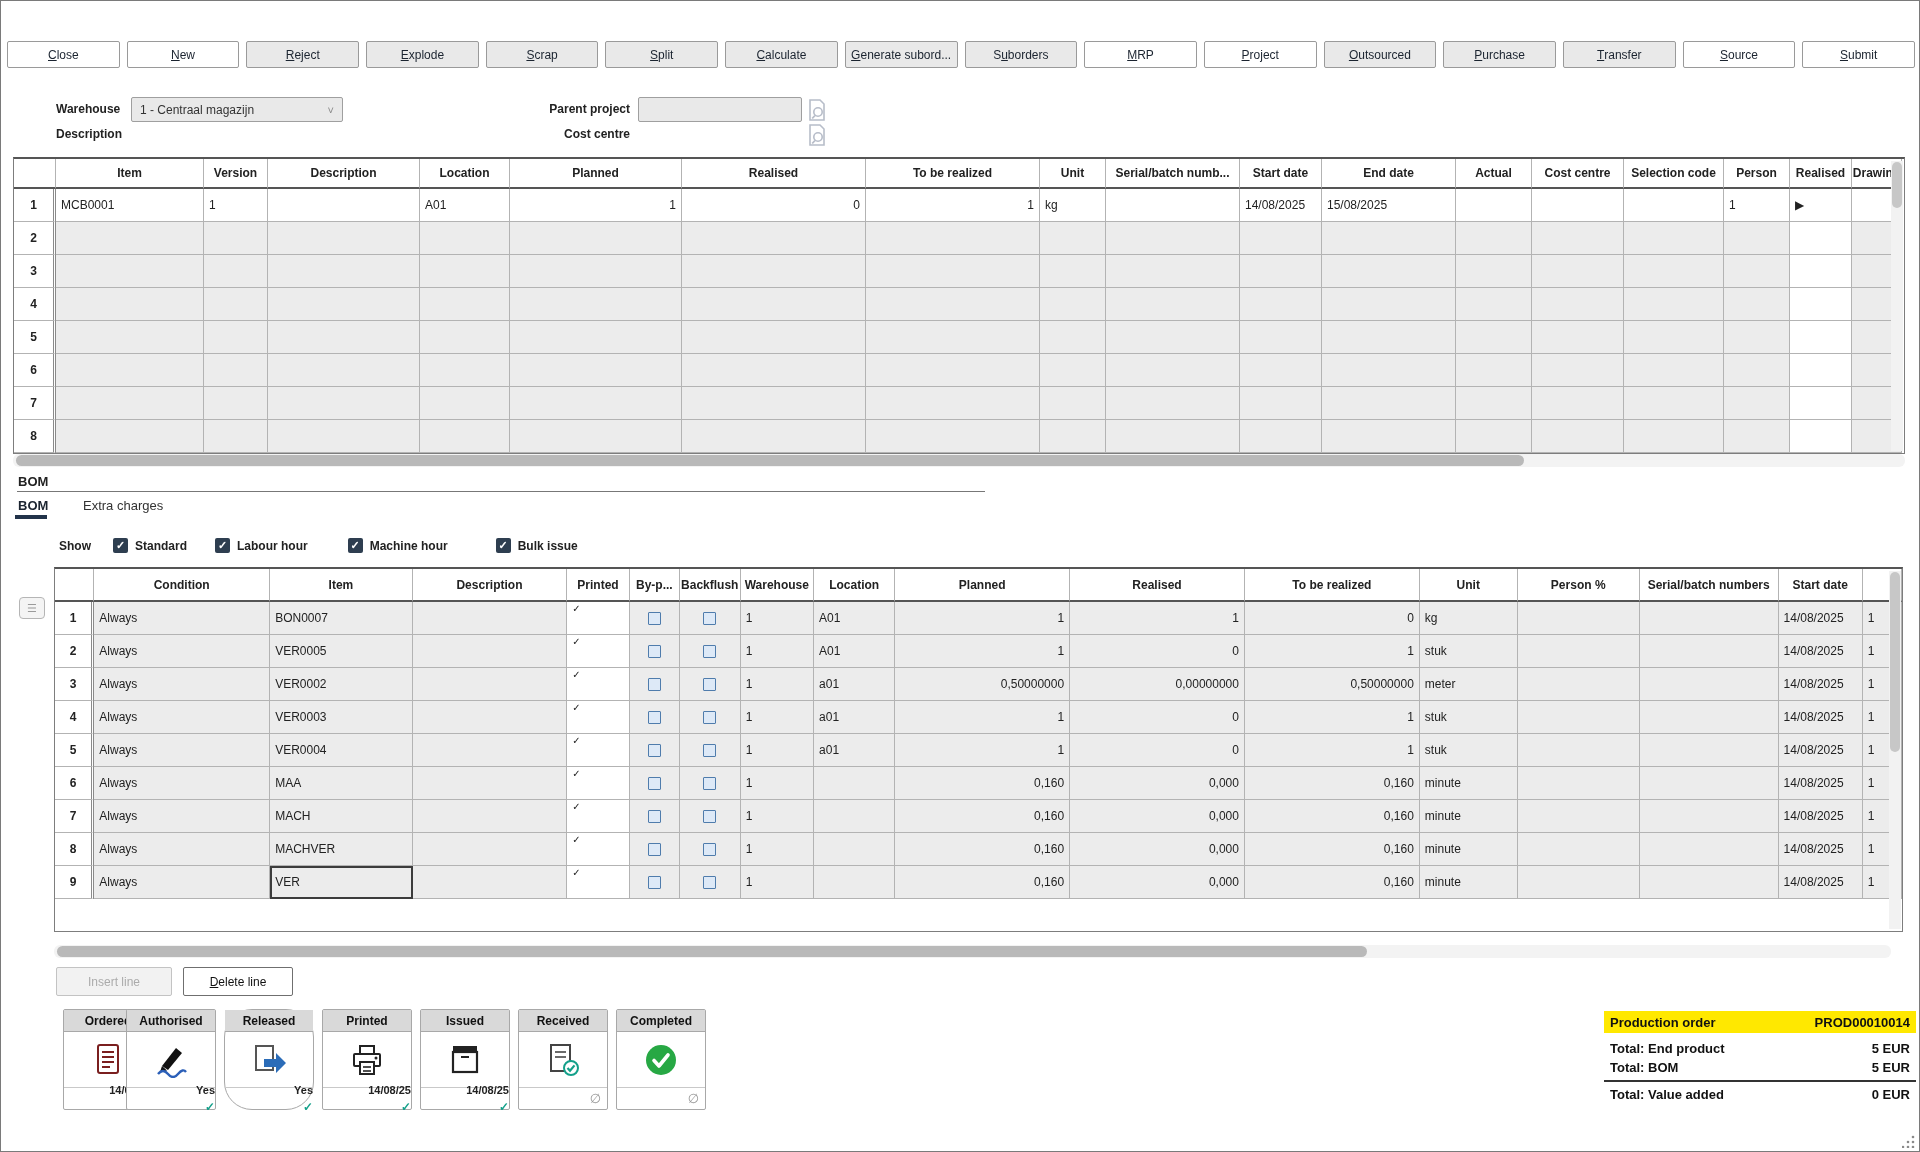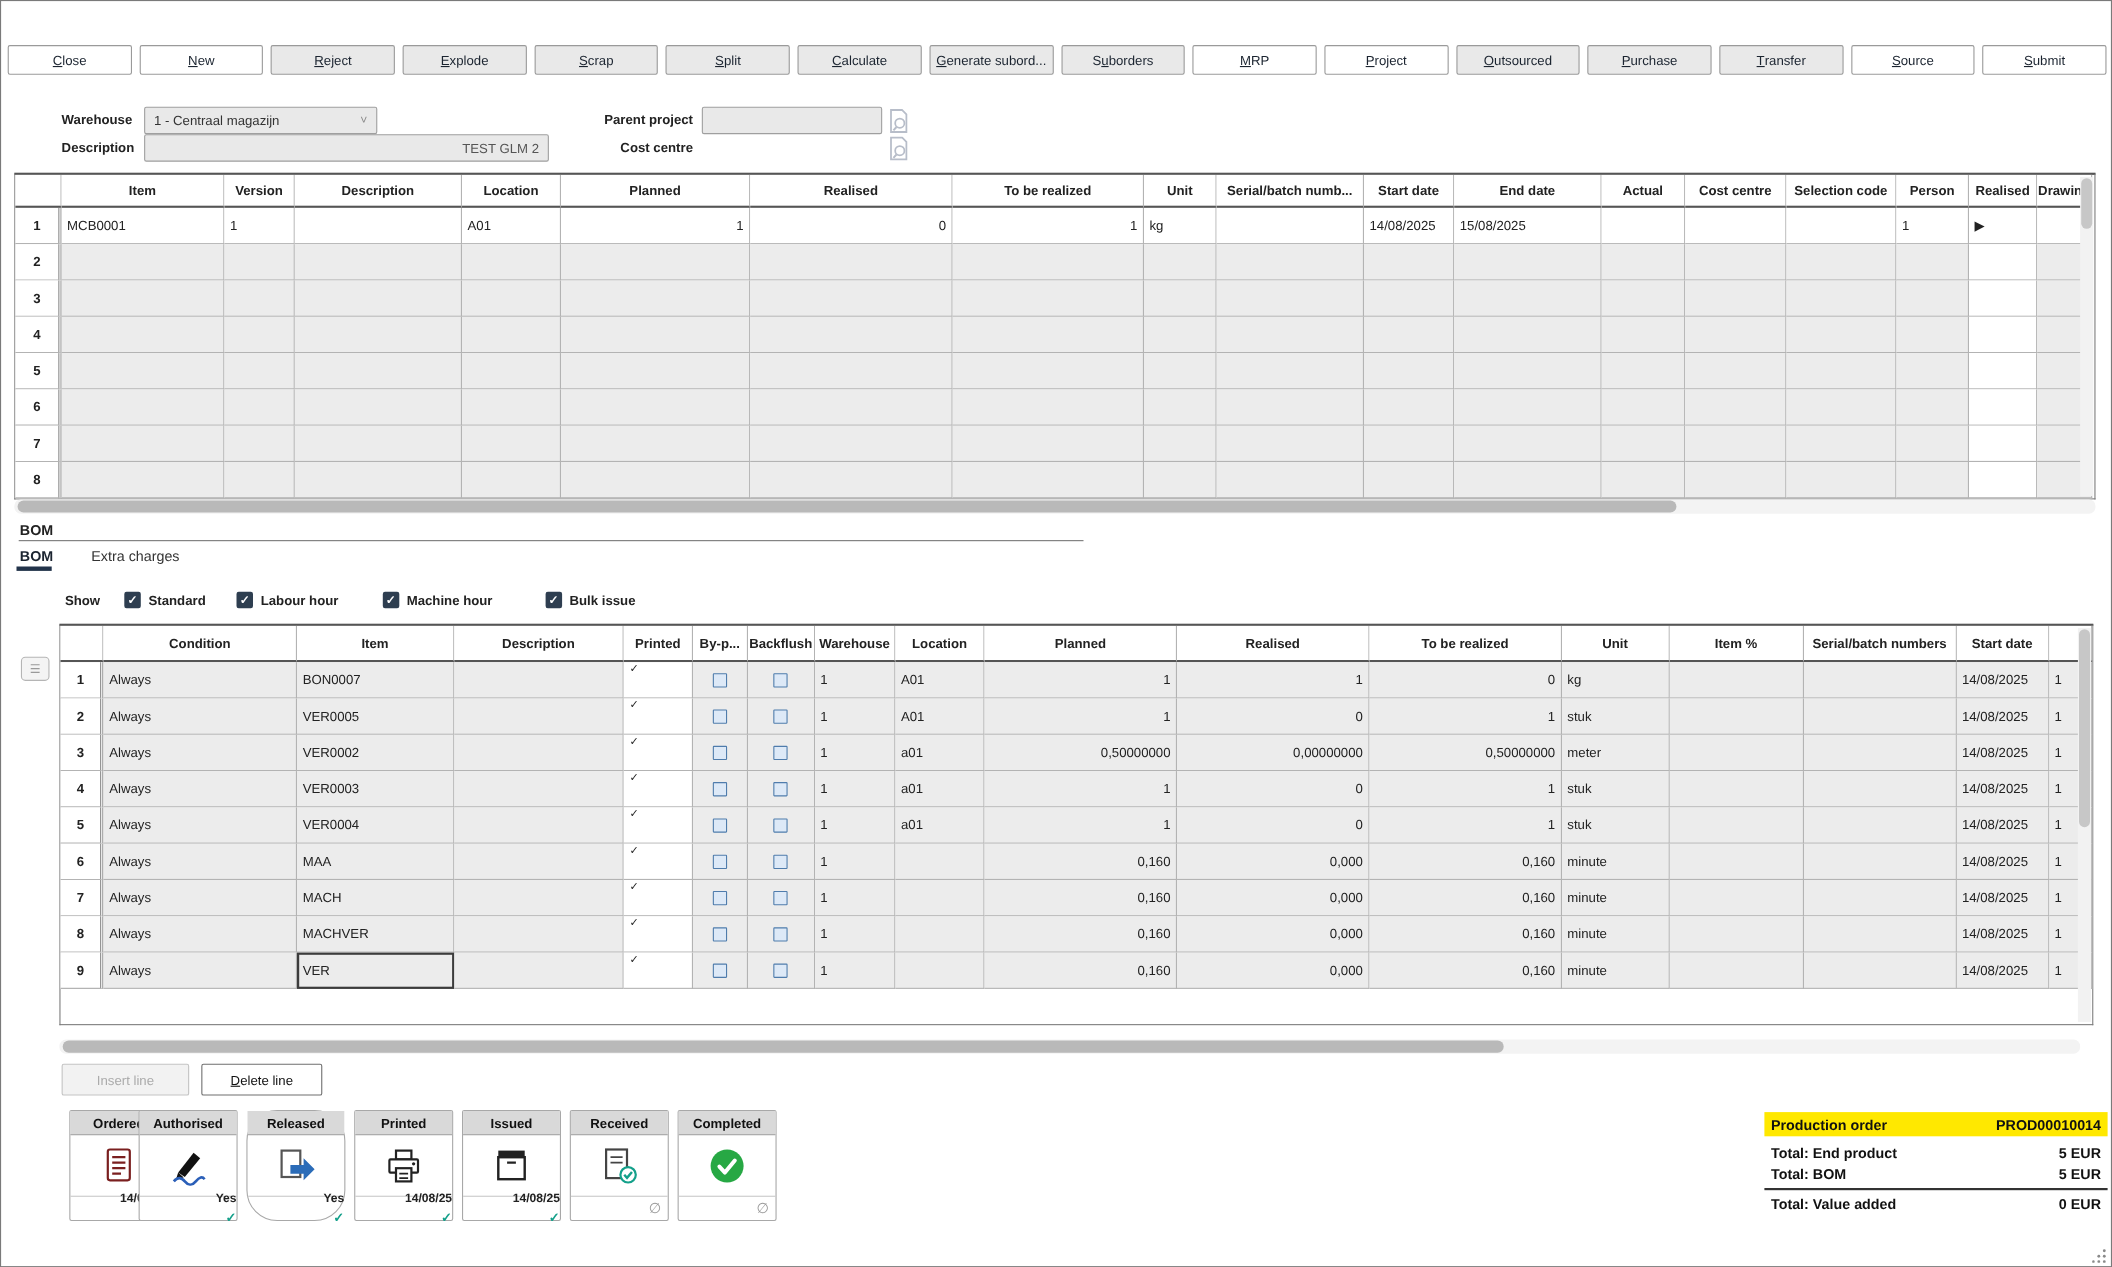--- a/index.html
+++ b/index.html
@@ -104,23 +104,20 @@
       <div class="tbtn white"><u>S</u>ource</div>
       <div class="tbtn white"><u>S</u>ubmit</div>
     </div>
 
   <div class="lbl" style="left:55px; top:101px;">Warehouse</div>
   <div class="field" style="left:130px; top:96px; width:212px;">
     <span>1   - Centraal magazijn</span>
     <span class="dd-arrow">˅</span>
   </div>
   <div class="lbl" style="left:55px; top:126px;">Description</div>
-  <div class="field right" style="left:130px; top:121px; width:368px;">
-    <span>TEST GLM 2</span>
-  </div>
   <div class="lbl" style="left:545px; top:101px; width:84px; text-align:right;">Parent project</div>
   <div class="field" style="left:637px; top:96px; width:164px;">
     <span></span>
   </div>
   <svg class="browse-ic" style="left:806px; top:98px;" viewBox="0 0 20 22">
     <path d="M3 1 h10 l4 4 v16 h-14 z" fill="none" stroke="#b7bdc9" stroke-width="1.6"></path>
     <circle cx="11" cy="13" r="4.2" fill="none" stroke="#b7bdc9" stroke-width="1.6"></circle>
     <line x1="8" y1="16.5" x2="5.2" y2="19.5" stroke="#b7bdc9" stroke-width="1.8"></line>
   </svg>
   <div class="lbl" style="left:545px; top:126px; width:84px; text-align:right;">Cost centre</div>
@@ -356,21 +353,21 @@
         <div class="g-cell" style="width: 158px; height: 33px;">Description</div>
         <div class="g-cell" style="width: 64px; height: 33px;">Printed</div>
         <div class="g-cell" style="width: 51px; height: 33px;">By-p...</div>
         <div class="g-cell" style="width: 62px; height: 33px;">Backflush</div>
         <div class="g-cell" style="width: 75px; height: 33px;">Warehouse</div>
         <div class="g-cell" style="width: 83px; height: 33px;">Location</div>
         <div class="g-cell" style="width: 179px; height: 33px;">Planned</div>
         <div class="g-cell" style="width: 179px; height: 33px;">Realised</div>
         <div class="g-cell" style="width: 179px; height: 33px;">To be realized</div>
         <div class="g-cell" style="width: 100px; height: 33px;">Unit</div>
-        <div class="g-cell" style="width: 125px; height: 33px;">Item %</div>
+        <div class="g-cell" style="width: 125px; height: 33px;">Person %</div>
         <div class="g-cell" style="width: 142px; height: 33px;">Serial/batch numbers</div>
         <div class="g-cell" style="width: 86px; height: 33px;">Start date</div>
         <div class="g-cell" style="width: 40px; height: 33px;"></div>
       </div>
     <div class="g-row">
         <div class="g-cell num" style="width: 40px; height: 33px;">1</div>
         <div class="g-cell grayc" style="width: 180px; height: 33px;">Always</div>
         <div class="g-cell grayc" style="width: 146px; height: 33px;">BON0007</div>
         <div class="g-cell grayc" style="width: 158px; height: 33px;"></div>
         <div class="g-cell whitec" style="width: 64px; height: 33px;">

